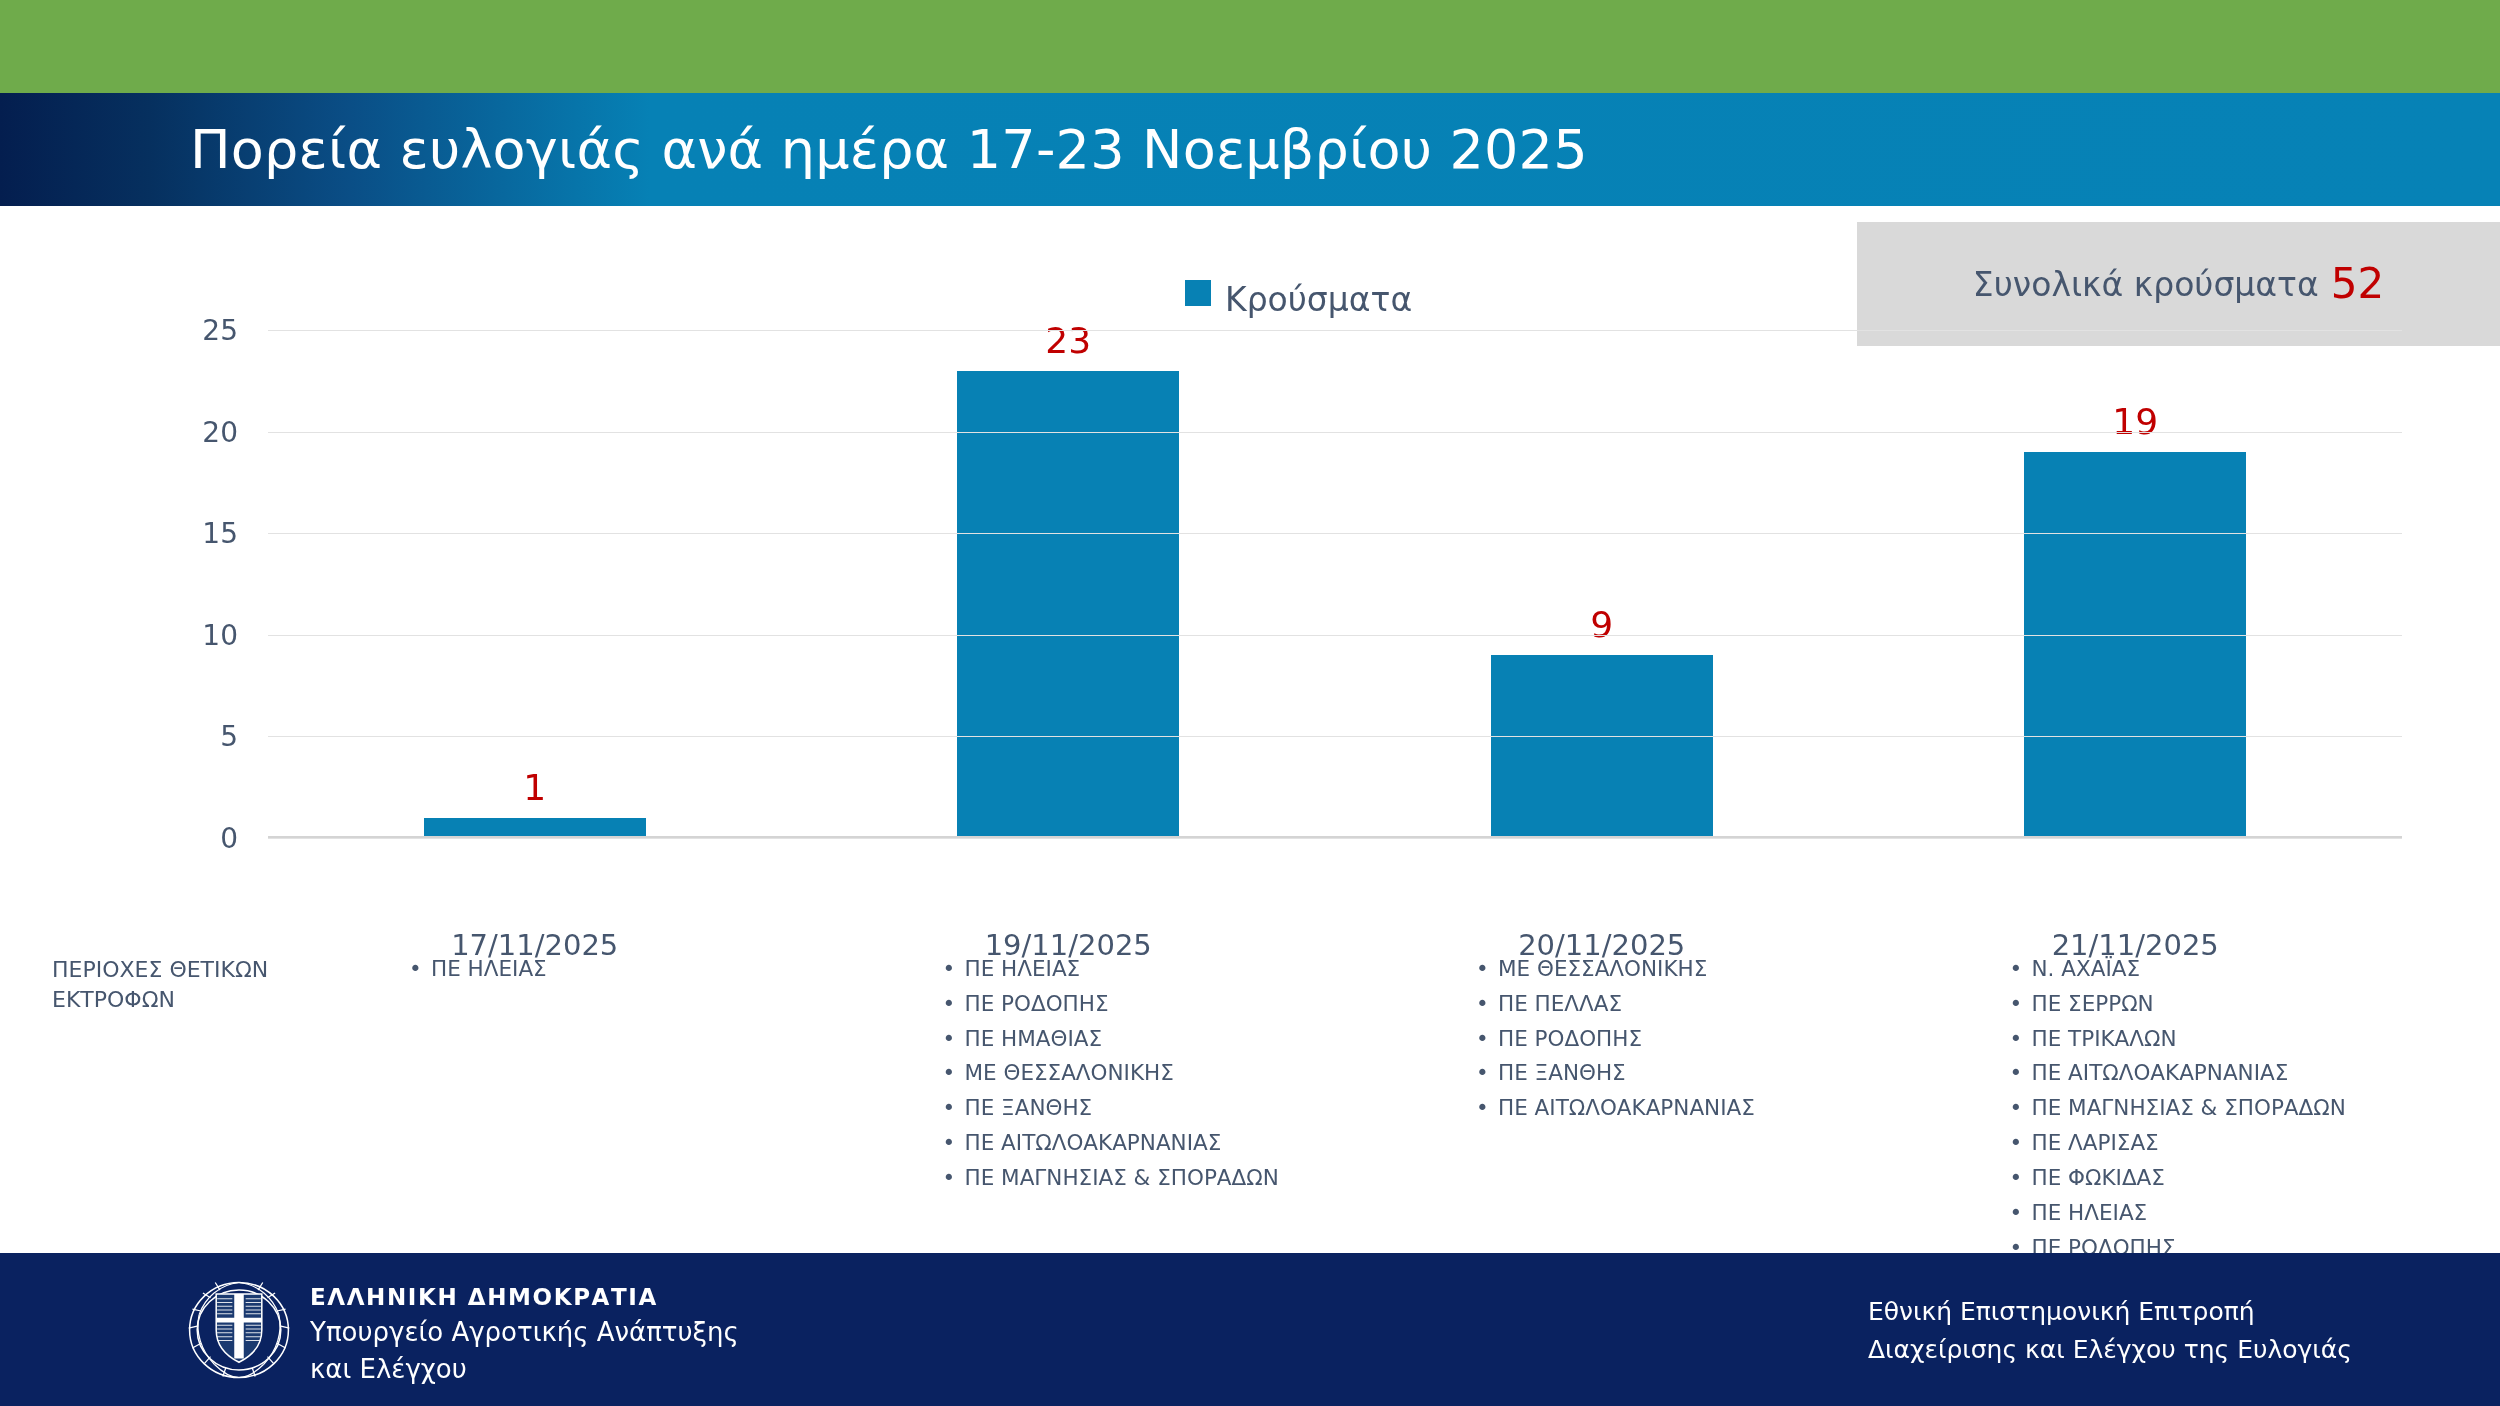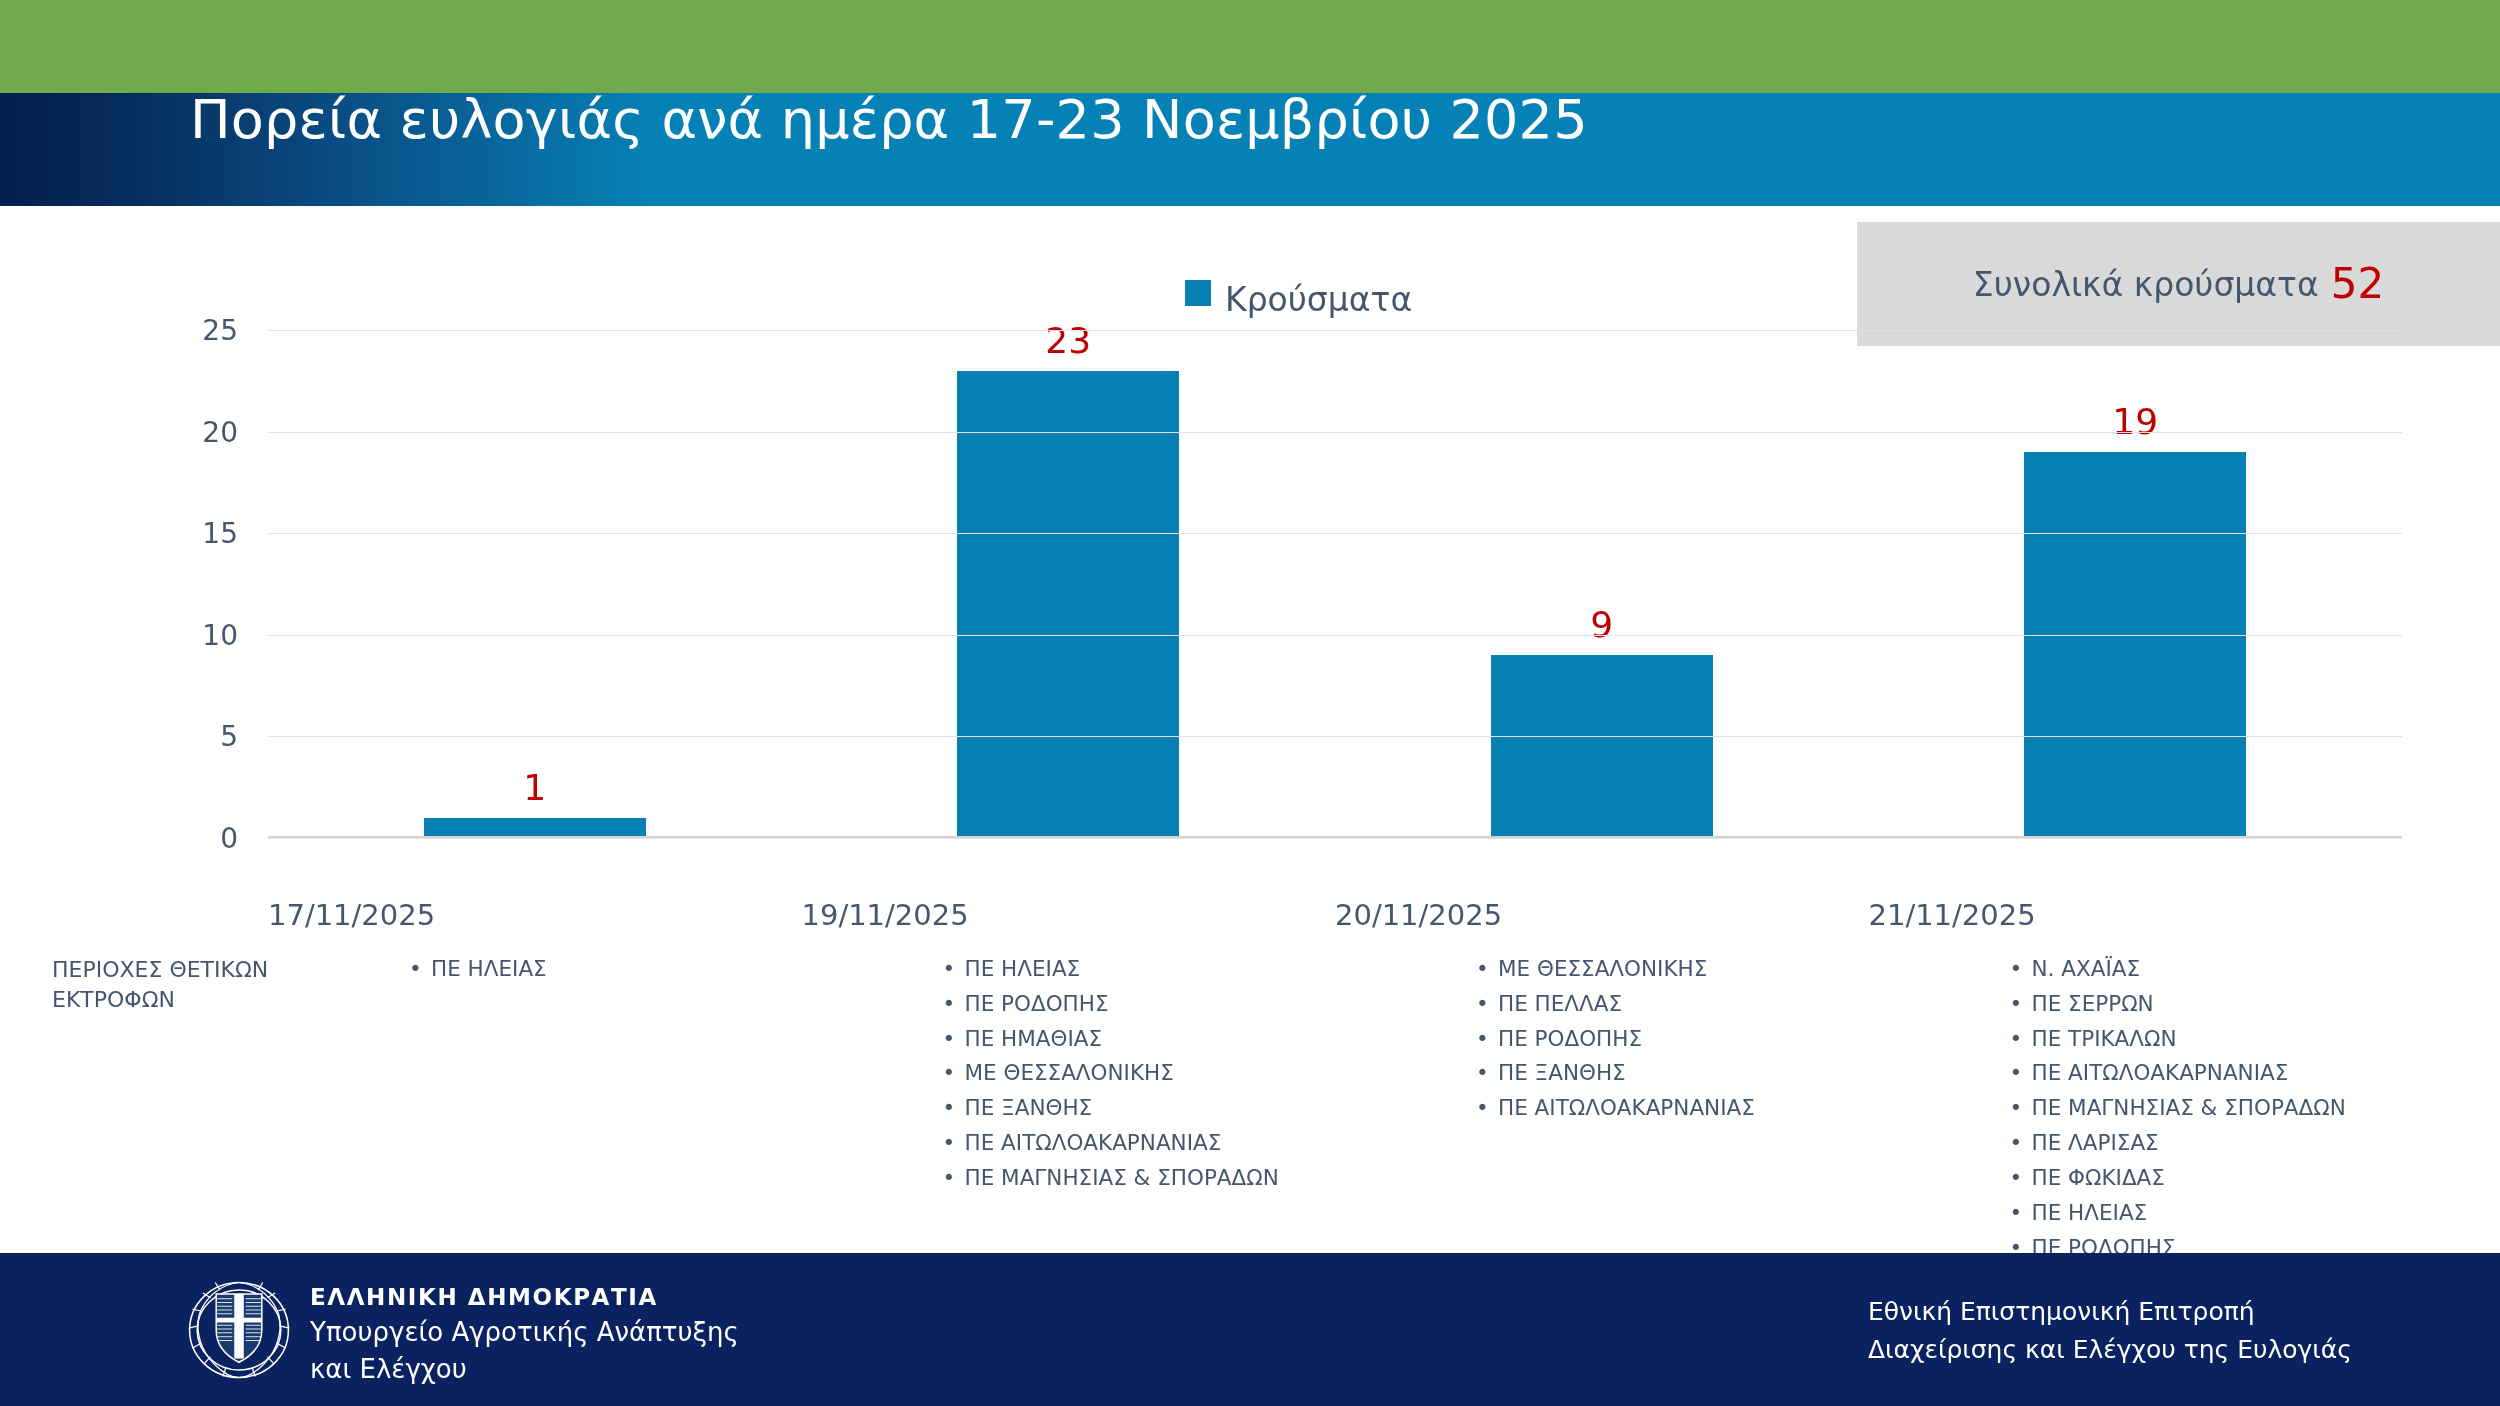--- a/index.html
+++ b/index.html
@@ -13,21 +13,21 @@
   .slide{position:absolute;inset:0;background:#fff;}
 
   
   .green-band{
     position:absolute;left:0;top:0;width:2500px;height:93px;
     background:#6FAB4B;
   }
   .title-bar{
     position:absolute;left:0;top:93px;width:2500px;height:113px;
     background:linear-gradient(to right,#041E4F 0%,#06305F 6%,#0A4E86 14%,#0681B5 26%,#0682B6 100%);
-    display:flex;align-items:flex-start;
+    display:flex;align-items:center;
   }
   .title-text{
     color:#ffffff;
     font-size:54px;
     font-weight:400;
     letter-spacing:0.2px;
     margin-left:190px;
     line-height:1;
     white-space:nowrap;
   }
@@ -88,21 +88,21 @@
     position:absolute;left:50%;transform:translateX(-50%);
     bottom:calc(100% + 10px);
     font-size:36px;color:#C00000;white-space:nowrap;
   }
 
   
   .xlabels{
     position:absolute;left:268px;top:898px;width:2134px;
     display:flex;
   }
-  .xlabel-cell{flex:1 1 0;}
+  .xlabel-cell{flex:1 1 0;text-align:center;margin-top:30px;}
   .xlabel{font-size:29px;color:#46566E;}
 
   
   .regions-title{
     position:absolute;left:52px;top:955px;width:230px;
     font-size:22px;color:#46566E;line-height:1.35;
   }
   .regions{
     position:absolute;left:268px;top:952px;width:2134px;
     display:flex;

